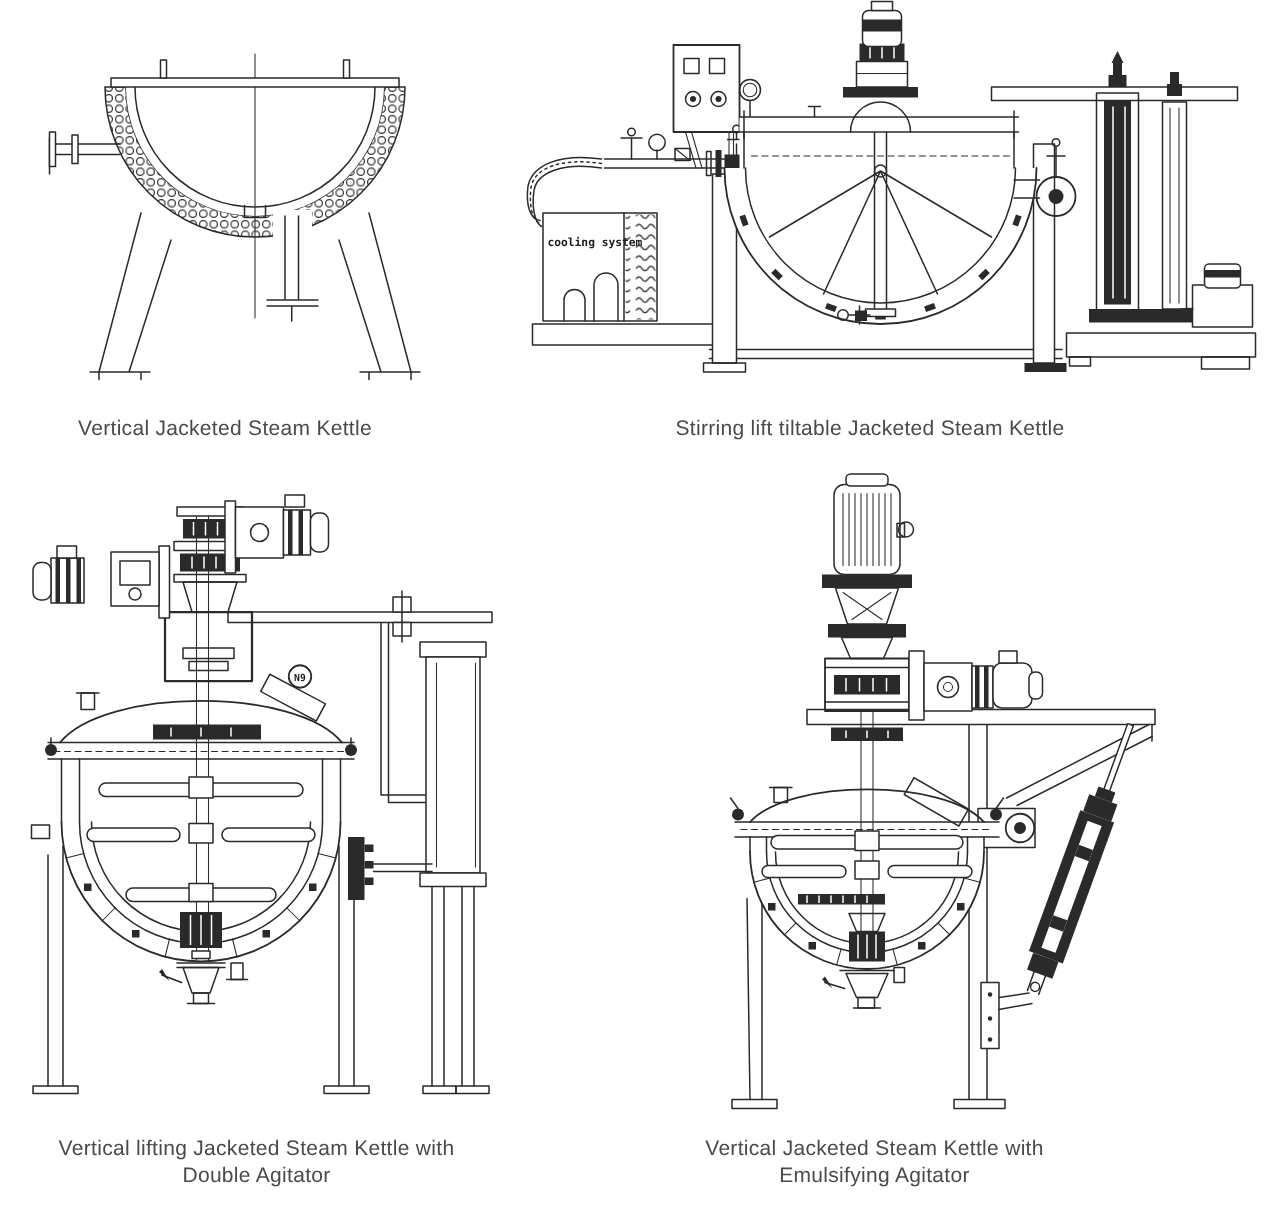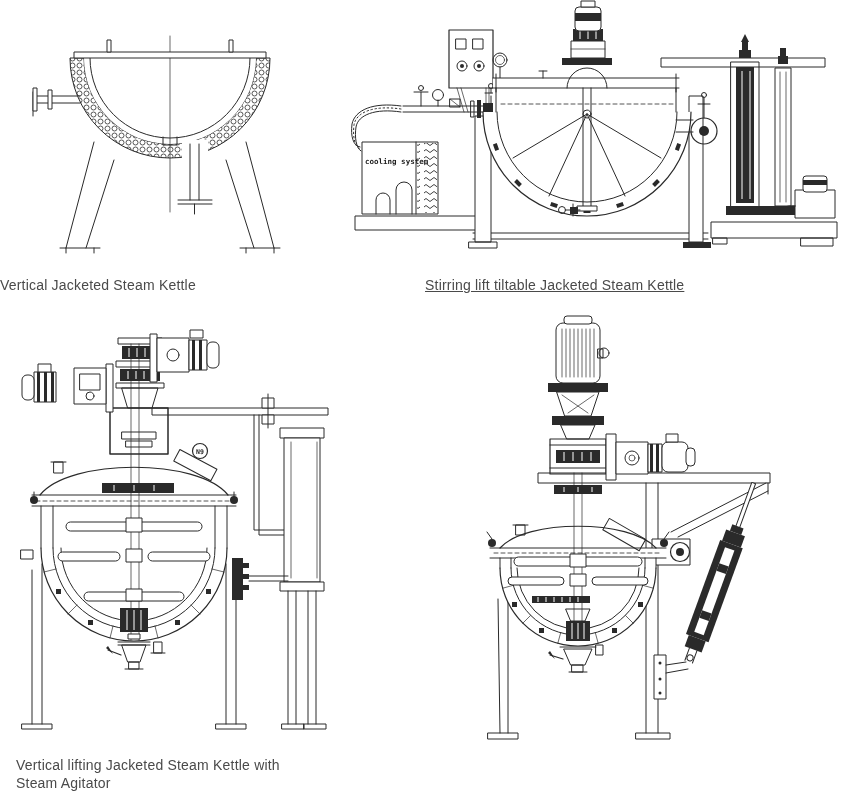--- a/index.html
+++ b/index.html
@@ -1,18 +1,18 @@
 <!DOCTYPE html>
 <html><head>
 <meta charset="utf-8">
 <style>
   html,body{margin:0;padding:0;background:#fff;}
   #canvas{position:relative;width:849px;height:806px;background:#fff;overflow:hidden;
           font-family:"Liberation Sans",sans-serif;}
-  .caption{position:absolute;font-size:14px;line-height:18px;
+  .caption{position:absolute;text-align:center;font-size:14px;line-height:18px;
            color:#4a4a4a;letter-spacing:.2px;}
   .caption span{display:block;}
   svg{position:absolute;}
   .ln{fill:none;stroke:#2a2a2a;stroke-width:1;stroke-linejoin:round;stroke-linecap:round;}
   .thin{stroke-width:.7;}
   .mid{stroke-width:1.2;}
   .bold{stroke-width:1.5;}
   .wf{fill:#ffffff;stroke:#2a2a2a;stroke-width:1;stroke-linejoin:round;}
   .dk{fill:#2a2a2a;stroke:none;}
   .wl{stroke:#ffffff;stroke-width:1;fill:none;}
@@ -167,21 +167,21 @@
     <path class="ln" d="M230 204 V216 M223 210 H237"></path>
     <rect class="dk" x="227" y="207" width="8" height="7"></rect>
     <circle class="ln" cx="219" cy="210" r="3.5"></circle>
 
     <path class="ln" d="M333 120 H350 M333 132 H350"></path>
     <circle class="ln mid" cx="361" cy="131" r="13" fill="#fff"></circle>
     <circle class="dk" cx="361" cy="131" r="5"></circle>
     <path class="ln" d="M361 104 V118 M355 104 H367 M361 98 V104"></path>
     <circle class="ln" cx="361" cy="95" r="2.5"></circle>
   </svg>
-  <div class="caption" style="left:425px;top:276px;width:310px;text-decoration:underline;">
+  <div class="caption" style="left:425px;top:276px;width:310px;">
     <span>Stirring lift tiltable Jacketed Steam Kettle</span>
   </div>
 
   <svg style="left:4px;top:320px;" width="340" height="432" viewBox="0 0 340 432">
 
     <rect class="wf" x="148" y="88" width="176" height="7"></rect>
     <rect class="wf" x="258" y="78" width="12" height="10"></rect>
     <rect class="wf" x="258" y="95" width="12" height="9"></rect>
     <path class="ln" d="M264 74 V108"></path>
     <path class="ln" d="M250 95 V210 H280 M255 95 V215 H280"></path>
@@ -283,21 +283,21 @@
     <path class="ln" d="M118 325 L142 325 L136 342 L124 342 Z"></path>
     <rect class="ln" x="125" y="342" width="10" height="7"></rect>
     <path class="ln" d="M121 349 H139"></path>
     <path class="ln mid" d="M104 330 L117 335"></path>
     <path class="dk" d="M102 328 L109 334 L104 326 Z"></path>
     <rect class="ln" x="150" y="322" width="8" height="11"></rect>
     <path class="ln" d="M147 333 H161"></path>
   </svg>
   <div class="caption" style="left:16px;top:756px;width:310px;">
     <span>Vertical lifting Jacketed Steam Kettle with</span>
-    <span>Steam Agitator</span>
+    <span>Double Agitator</span>
   </div>
 
   <svg style="left:438px;top:313px;" width="365" height="442" viewBox="0 0 365 442">
 
     <rect class="wf" x="100" y="160" width="232" height="10"></rect>
     <path class="ln" d="M330 170 V181"></path>
     <path class="ln" d="M328 170 L233 219 M330 178 L240 224"></path>
     <path class="ln" d="M208 170 V420 M220 170 V420"></path>
     <rect class="ln" x="198" y="420" width="34" height="6"></rect>
     <rect class="wf" x="216" y="342" width="12" height="44"></rect>
@@ -393,14 +393,18 @@
     <rect class="wf" x="178" y="129" width="32" height="32"></rect>
     <circle class="ln" cx="194" cy="145" r="7"></circle>
       <circle class="ln thin" cx="194" cy="145" r="3"></circle>
     <rect class="wf" x="210" y="131" width="14" height="28"></rect>
     <rect class="dk" x="212" y="131" width="3" height="28"></rect>
     <rect class="dk" x="218" y="131" width="3" height="28"></rect>
     <rect class="wf" x="224" y="129" width="26" height="30" rx="6"></rect>
     <rect class="wf" x="248" y="135" width="9" height="18" rx="4"></rect>
     <rect class="wf" x="228" y="121" width="12" height="8"></rect>
   </svg>
+  <div class="caption" style="left:428px;top:756px;width:310px;">
+    <span>Vertical Jacketed Steam Kettle with</span>
+    <span>Emulsifying Agitator</span>
+  </div>
 
 </div>
 
 </body></html>

